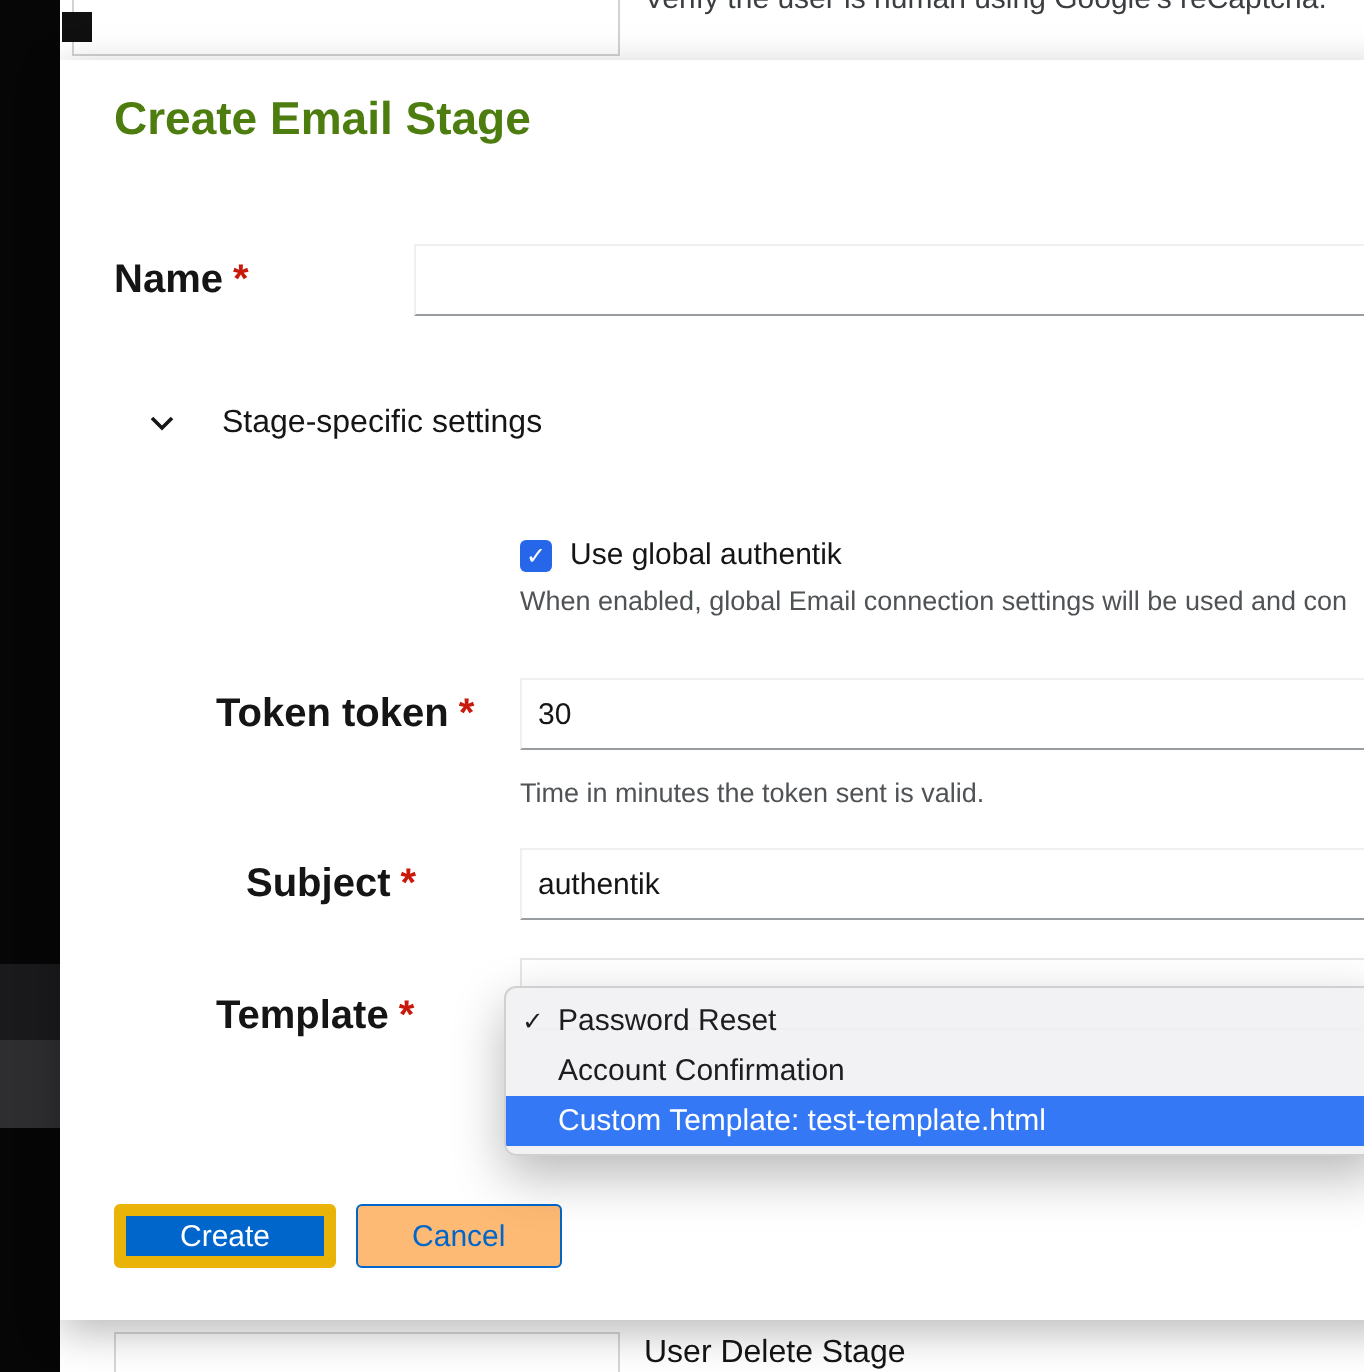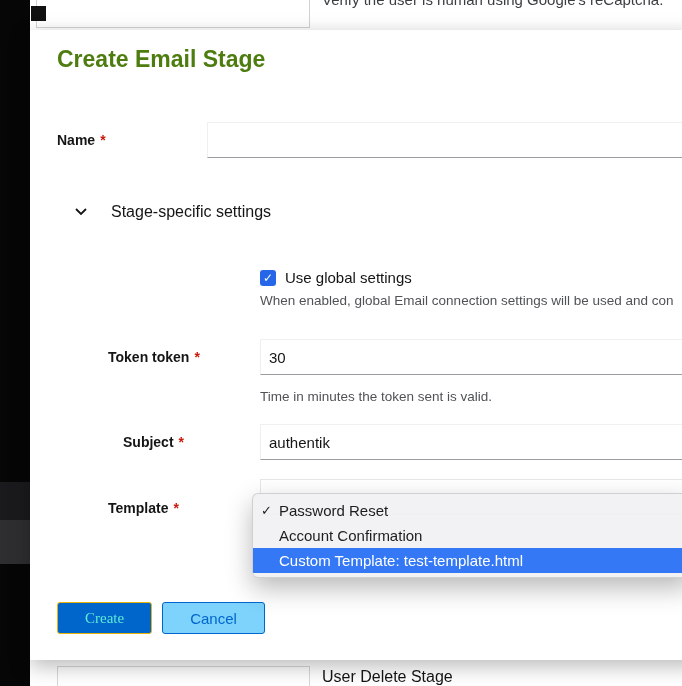--- a/index.html
+++ b/index.html
@@ -19,21 +19,21 @@
   .bg-bottom-cell { position:absolute; left:57px; top:666px; width:253px; height:40px; border:1px solid #d7d7d7; background:#fff; }
   .bg-bottom-text { position:absolute; left:322px; top:668px; font-size:16px; color:#151515; white-space:nowrap; }
 
   
   .modal {
     position:absolute; left:30px; top:30px; width:670px; height:630px;
     background:#ffffff; box-shadow:0 6px 20px rgba(0,0,0,0.28);
   }
   .modal-title { position:absolute; left:27px; top:16px; font-size:23px; font-weight:700; color:#4d7c0f; }
 
-  .form-label { position:absolute; font-weight:700; font-size:14px; color:#151515; white-space:nowrap; }
+  .form-label { position:absolute; font-weight:700; font-size:20px; color:#151515; white-space:nowrap; }
   .req { color:#c9190b; margin-left:5px; font-weight:700; }
 
   .pf-input {
     position:absolute; height:36px; background:#fff;
     border:1px solid #f0f0f0; border-bottom:1px solid #9a9da0;
     font-size:15px; padding:0 8px; color:#151515;
     font-family:inherit; outline:none;
   }
   .lbl-name     { left:27px;  top:92px;  line-height:36px; }
   .in-name      { left:177px; top:92px;  width:493px; }
@@ -66,22 +66,22 @@
     border-radius:6px; box-shadow:0 10px 26px rgba(0,0,0,0.28);
     padding:4px 0; overflow:hidden;
   }
   .menu-item { height:25px; display:flex; align-items:center; font-size:15px; color:#1d1d1f;
     padding:0 12px 0 8px; cursor:pointer; white-space:nowrap; }
   .menu-check { width:18px; flex:0 0 18px; font-size:13px; }
   .menu-item.highlight { background:#3478f6; color:#ffffff; }
 
   .actions { position:absolute; left:27px; top:572px; display:flex; gap:10px; }
   .btn { height:32px; padding:0 27px; font-size:15px; border-radius:3px; font-family:inherit; cursor:pointer; }
-  .btn-primary   { background:#0066cc; color:#5eead4; border:1px solid #eab308;font-family:Liberation Serif, serif; }
-  .btn-secondary { background:#7dd3fc; color:#0066cc; border:1px solid #0066cc;padding-left:27px; }
+  .btn-primary   { background:#0066cc; color:#ffffff; border:6px solid #eab308; }
+  .btn-secondary { background:#fdba74; color:#0066cc; border:1px solid #0066cc;padding-left:27px; }
 </style>
 </head>
 <body>
 
 <div class="screen">
 
   <div class="sidebar">
     <div class="sidebar-frag1"></div>
     <div class="sidebar-frag2"></div>
   </div>
@@ -104,21 +104,21 @@
       <span class="chev">
         <svg width="12" height="8" viewBox="0 0 12 8">
             <path d="M1 1l5 5 5-5" stroke="#151515" stroke-width="1.8" fill="none"></path>
           </svg>
       </span>
       <span class="toggle-label">Stage-specific settings</span>
     </div>
 
     <div class="cb-row">
       <span class="cb"><span class="cb-glyph"></span></span>
-      <span class="cb-label">Use global settings</span>
+      <span class="cb-label">Use global authentik</span>
     </div>
     <div class="help help-global">When enabled, global Email connection settings will be used and con</div>
 
     <div class="form-label lbl-token">
       <span>Token token</span><span class="req">*</span>
     </div>
     <input class="pf-input in-token" type="text" value="30" style="">
     <div class="help help-token">Time in minutes the token sent is valid.</div>
 
     <div class="form-label lbl-subject">

